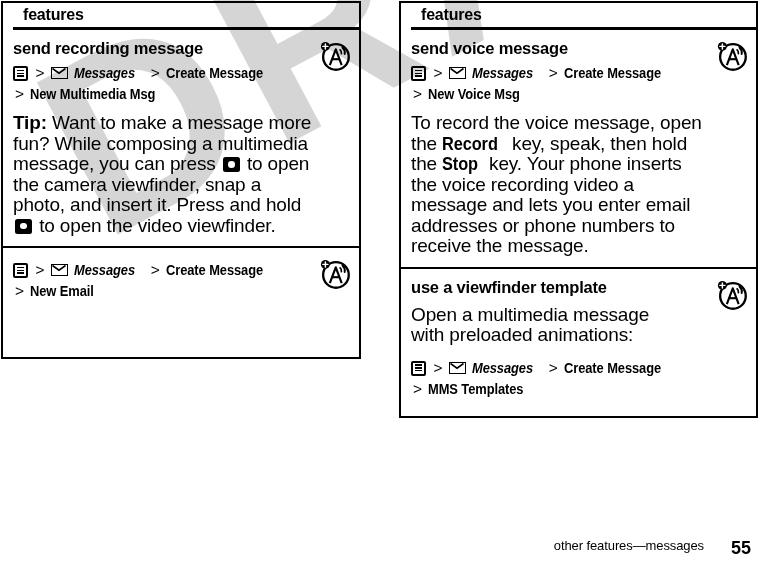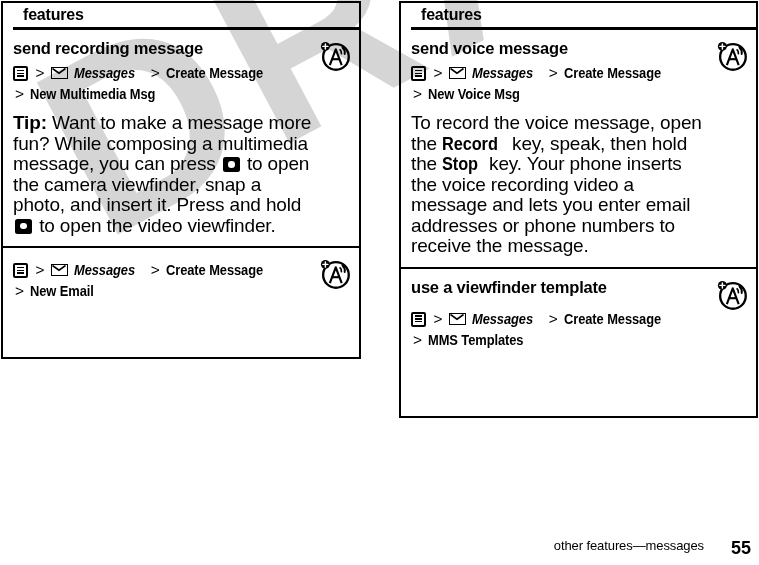--- a/index.html
+++ b/index.html
@@ -355,20 +355,21 @@
           <path d="M7.6 5.0 v5.2 M5.0 7.6 h5.2" stroke="#fff" stroke-width="1.5" stroke-linecap="round"></path>
           <path d="M12.2 27.0 L18.3 10.6 L24.4 27.0" fill="none" stroke="#000" stroke-width="2.2" stroke-linejoin="round"></path>
           <path d="M14.6 20.8 h7.4" stroke="#000" stroke-width="2.2"></path>
           <path d="M25.3 9.0 q3.0 2.6 2.2 6.4" fill="none" stroke="#000" stroke-width="2.0" stroke-linecap="round"></path>
           <path d="M22.8 11.3 q1.7 1.6 1.3 3.8" fill="none" stroke="#000" stroke-width="1.8" stroke-linecap="round"></path>
         </svg>
       </div>
 
       <div class="row-title">use a viewfinder template</div>
 
+      <p class="body-para first" style="max-width:270px">Open a multimedia message with preloaded animations:</p>
 
       <div class="path" style="margin-top:11px">
         <span class="pw">
           <span class="icn icn-menu"><i></i><i></i><i></i></span>
           <span class="sep">&gt;</span>
           <span class="icn icn-env">
             <svg width="14" height="9" viewBox="0 0 14 9">
                 <path d="M0.5 0.5 L7 5.2 L13.5 0.5" fill="none" stroke="#000" stroke-width="1.6"></path>
               </svg>
           </span>

